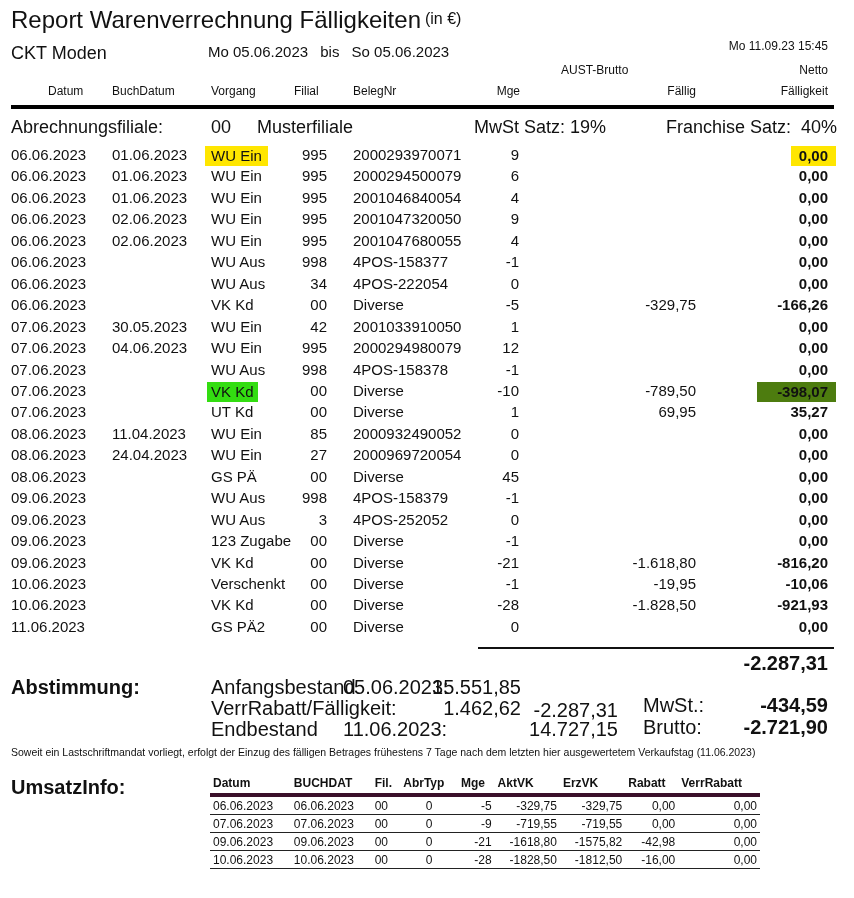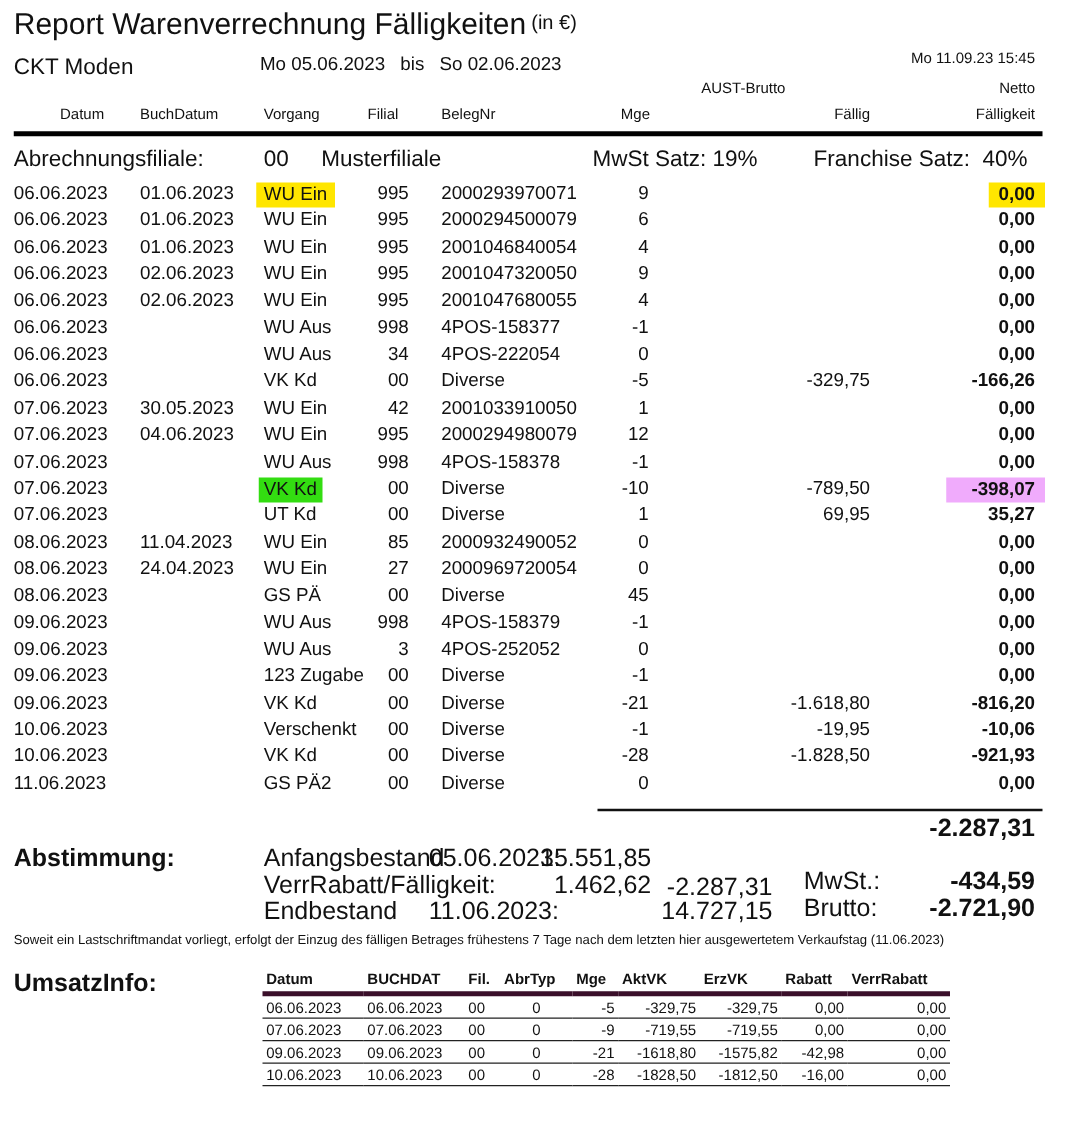--- a/index.html
+++ b/index.html
@@ -22,40 +22,40 @@
   .c-buch { left: 112px; }
   .c-vorg { left: 211px; }
   .c-fil { right: 527px; text-align: right; }
   .c-beleg { left: 353px; }
   .c-mge { right: 335px; text-align: right; }
   .c-aust { right: 158px; text-align: right; }
   .c-netto { right: 26px; text-align: right; font-weight: bold; }
   .hl-yellow { background: #ffe600; padding: 1px 6px 2px 6px; margin-left: -6px; }
   .hl-yellow-r { background: #ffe600; padding: 1px 8px 2px 8px; margin-right: -8px; }
   .hl-green { background: #33dd11; padding: 1px 4px 2px 4px; margin-left: -4px; }
-  .hl-green-r { background: #f0abfc; padding: 1px 8px 2px 20px; margin-right: -8px; }
+  .hl-green-r { background: #4d7c0f; padding: 1px 8px 2px 20px; margin-right: -8px; }
   .sum { font-size: 20px; }
   .bold { font-weight: bold; }
   .small-note { left: 11px; top: 746px; font-size: 10.5px; }
   .ui-table { position: absolute; left: 210px; top: 775px; width: 550px; border-collapse: collapse; font-size: 12px; }
   .ui-table th { font-weight: bold; padding: 1px 3px 3px 3px; border-bottom: 4px solid #3a0f2a; text-align: left; }
   .ui-table td { padding: 2px 3px 1px 3px; border-bottom: 1px solid #222; text-align: right; }
   .ui-table th.l, .ui-table td.l { text-align: left; }
 </style>
 </head>
 <body>
 
 <div class="abs title">
   <span>Report Warenverrechnung Fälligkeiten</span><span class="title-unit">(in €)</span>
 </div>
 <div class="abs company">CKT Moden</div>
 <div class="abs range">
   <span>Mo 05.06.2023</span>
   <span>bis</span>
-  <span>So 02.06.2023</span>
+  <span>So 05.06.2023</span>
 </div>
 <div class="abs printed">Mo 11.09.23 15:45</div>
 
 <div class="abs hdr" style="left:48px; top:84px;">Datum</div>
 <div class="abs hdr" style="left:112px; top:84px;">BuchDatum</div>
 <div class="abs hdr" style="left:211px; top:84px;">Vorgang</div>
 <div class="abs hdr" style="left:294px; top:84px;">Filial</div>
 <div class="abs hdr" style="left:353px; top:84px;text-align:right;">BelegNr</div>
 <div class="abs hdr" style="right:334px; top:84px;">Mge</div>
 <div class="abs hdr" style="left:561px; top:63px;">AUST-Brutto</div>
@@ -64,21 +64,21 @@
 <div class="abs hdr" style="right:26px; top:84px;">Fälligkeit</div>
 <div class="rule-thick" style="top:105px;"></div>
 
 <div class="abs filiale-row" style="left:11px;">Abrechnungsfiliale:</div>
 <div class="abs filiale-row" style="left:211px;">00</div>
 <div class="abs filiale-row" style="left:257px;">Musterfiliale</div>
 <div class="abs filiale-row" style="left:474px;">
   <span>MwSt Satz:</span>
   <span>19%</span>
 </div>
-<div class="abs filiale-row" style="right:32px;">
+<div class="abs filiale-row" style="right:17px;">
   <span>Franchise Satz:</span>&nbsp;
   <span>40%</span>
 </div>
 
 <div id="rows">
     <div class="row" style="top: 146px;">
       <span class="c-datum">06.06.2023</span>
       <span class="c-buch">01.06.2023</span>
       <span class="c-vorg hl-yellow">WU Ein</span>
       <span class="c-fil">995</span>

